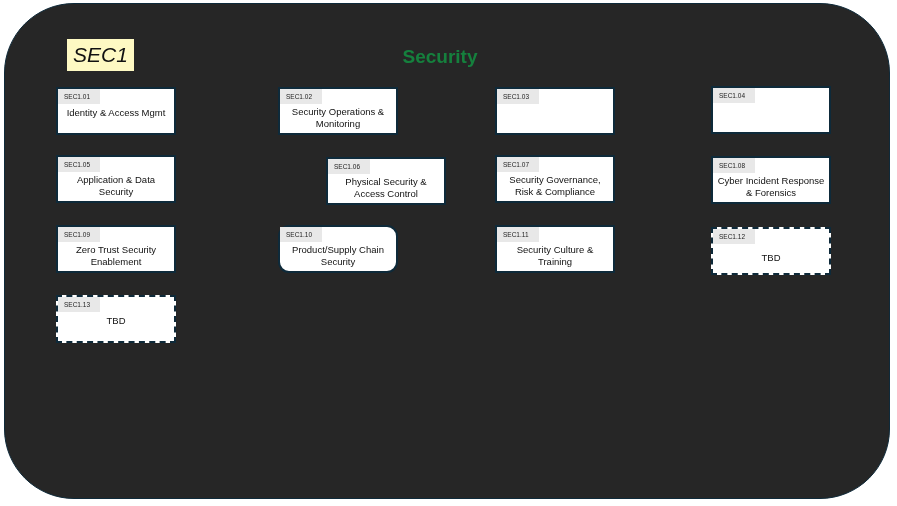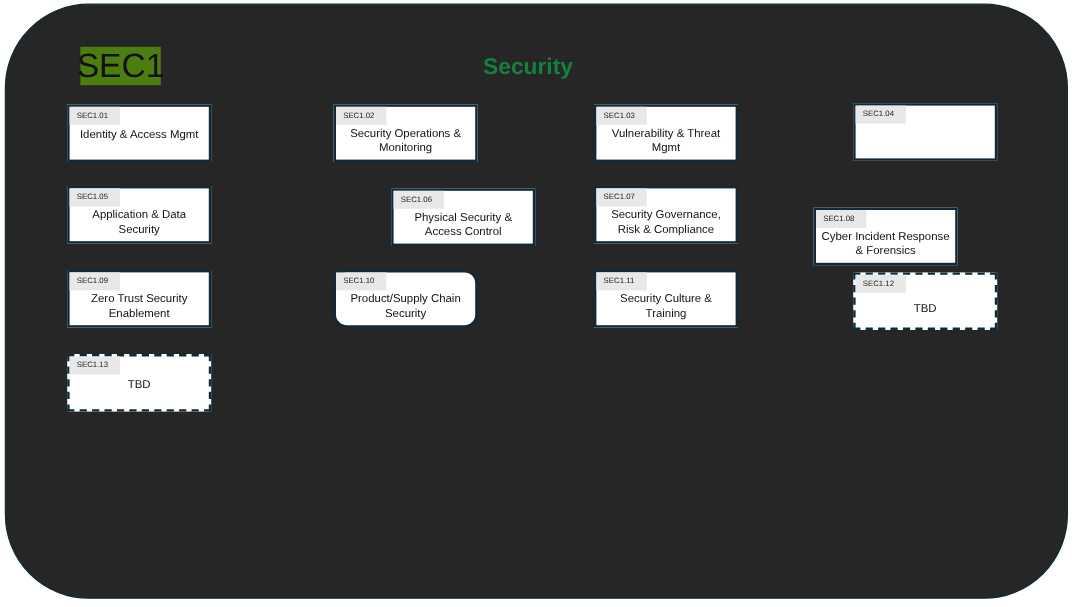--- a/index.html
+++ b/index.html
@@ -1,21 +1,21 @@
 <!DOCTYPE html>
 <html><head>
 <meta charset="utf-8">
 <style>
   html, body { margin: 0; padding: 0; background: #ffffff; }
   body { width: 897px; height: 506px; position: relative; overflow: hidden;
          font-family: "Liberation Sans", sans-serif; }
   .panel { position: absolute; left: 4px; top: 3px; width: 886px; height: 496px;
            background: #262626; border: 1.5px solid #0e2a3a; border-radius: 70px; box-sizing: border-box; }
   .badge { position: absolute; left: 67px; top: 39px; width: 67px; height: 32px;
-           background: #4d7c0f; color: #111; font-size: 28px; display: flex; align-items: center; justify-content: center; }
+           background: #fef9c3; color: #111; font-size: 21px; display: flex; align-items: center; justify-content: center; font-style: italic; }
   .title { position: absolute; left: 340px; top: 46px; width: 200px; text-align: center;
            color: #15803d; font-size: 19px; font-weight: bold; }
   .card { position: absolute; width: 120px; height: 48px; background: #ffffff;
           border: 2px solid #0e2a3a; box-sizing: border-box; }
   .card.dashed { border: 2px dashed #0e2a3a; }
   .code { position: absolute; left: 0; top: 0; width: 42px; height: 15px; background: #e8e8e8;
           font-size: 6.5px; color: #222; display: flex; align-items: center; padding-left: 6px; box-sizing: border-box; }
   .label { position: absolute; left: 2px; right: 2px; top: 15px; bottom: 2px;
            display: flex; align-items: center; justify-content: center; text-align: center;
            font-size: 9.5px; line-height: 12px; color: #111; }
@@ -31,38 +31,37 @@
     <div class="card" style="left: 56px; top: 87px; padding-left: 46px;">
       <div class="code">SEC1.01</div>
       <div class="label top">Identity &amp; Access Mgmt</div>
     </div>
     <div class="card" style="left: 278px; top: 87px;">
       <div class="code">SEC1.02</div>
       <div class="label">Security Operations &amp; Monitoring</div>
     </div>
     <div class="card" style="left: 495px; top: 87px;">
       <div class="code">SEC1.03</div>
-      <div class="label">Vulnerability &amp; Threat Mgmt</div>
     </div>
     <div class="card" style="left: 711px; top: 86px;">
       <div class="code">SEC1.04</div>
     </div>
     <div class="card" style="left: 56px; top: 155px;">
       <div class="code">SEC1.05</div>
       <div class="label">Application &amp; Data Security</div>
     </div>
     <div class="card" style="left: 278px; top: 157px; margin-left: 48px;">
       <div class="code">SEC1.06</div>
       <div class="label">Physical Security &amp; Access Control</div>
     </div>
     <div class="card" style="left: 495px; top: 155px;">
       <div class="code">SEC1.07</div>
       <div class="label">Security Governance, Risk &amp; Compliance</div>
     </div>
-    <div class="card" style="left: 678px; top: 156px; margin-top: 17px;">
+    <div class="card" style="left: 711px; top: 156px;">
       <div class="code">SEC1.08</div>
       <div class="label">Cyber Incident Response &amp; Forensics</div>
     </div>
     <div class="card" style="left: 56px; top: 225px; padding-left: 32px;">
       <div class="code">SEC1.09</div>
       <div class="label">Zero Trust Security Enablement</div>
     </div>
     <div class="card" style="left: 278px; top: 225px; border-radius: 11px;">
       <div class="code">SEC1.10</div>
       <div class="label">Product/Supply Chain Security</div>

